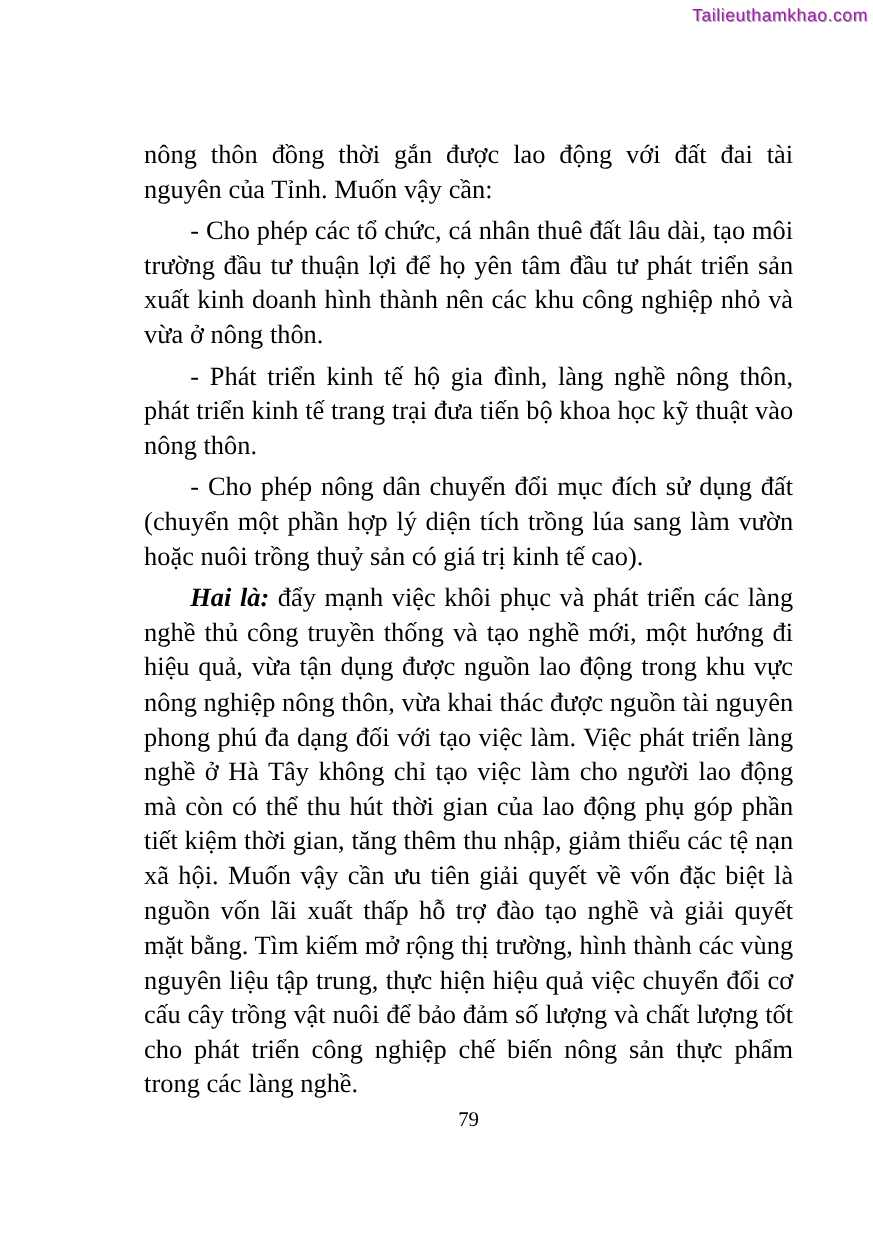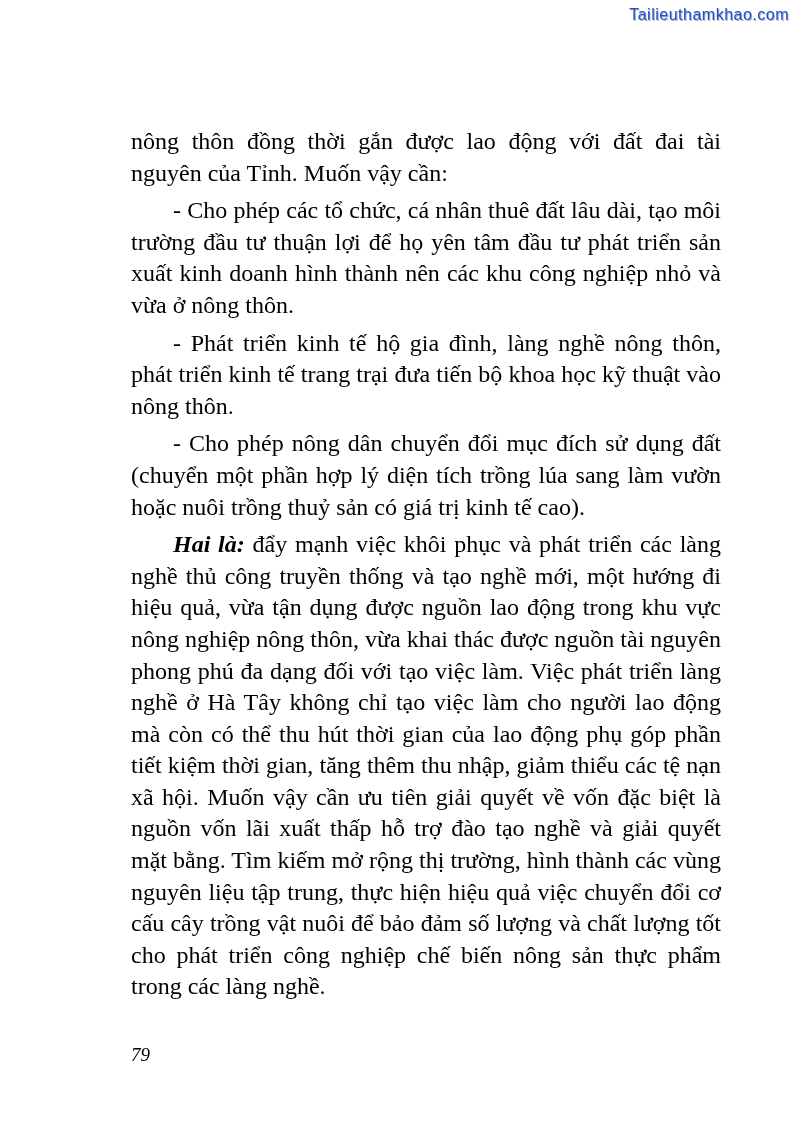--- a/index.html
+++ b/index.html
@@ -44,31 +44,31 @@
   .content p.indent {
     text-indent: 42px;
   }
   .lead {
     font-weight: bold;
     font-style: italic;
   }
   .footer {
     position: absolute;
     left: 131px;
-    top: 1044px;
+    top: 1008px;
     width: 590px;
+    text-align: center;
     font-size: 19px;
-    font-style: italic;
   }
 </style>
 </head>
 <body>
 
 <div class="page">
-  <div class="watermark" style="color: #1d4ed8; text-shadow: rgb(176, 176, 176) 1px 1px 0px;">Tailieuthamkhao.com</div>
+  <div class="watermark" style="color: #a21caf; text-shadow: rgb(176, 176, 176) 1px 1px 0px;">Tailieuthamkhao.com</div>
 
   <div class="content">
       <p>nông thôn đồng thời gắn được lao động với đất đai tài nguyên của Tỉnh. Muốn vậy cần:</p>
       <p class="indent">- Cho phép các tổ chức, cá nhân thuê đất lâu dài, tạo môi trường đầu tư thuận lợi để họ yên tâm đầu tư phát triển sản xuất kinh doanh hình thành nên các khu công nghiệp nhỏ và vừa ở nông thôn.</p>
       <p class="indent">- Phát triển kinh tế hộ gia đình, làng nghề nông thôn, phát triển kinh tế trang trại đưa tiến bộ khoa học kỹ thuật vào nông thôn.</p>
       <p class="indent">- Cho phép nông dân chuyển đổi mục đích sử dụng đất (chuyển một phần hợp lý diện tích trồng lúa sang làm vườn hoặc nuôi trồng thuỷ sản có giá trị kinh tế cao).</p>
       <p class="indent"><span class="lead">Hai là:</span> đẩy mạnh việc khôi phục và phát triển các làng nghề thủ công truyền thống và tạo nghề mới, một hướng đi hiệu quả, vừa tận dụng được nguồn lao động trong khu vực nông nghiệp nông thôn, vừa khai thác được nguồn tài nguyên phong phú đa dạng đối với tạo việc làm. Việc phát triển làng nghề ở Hà Tây không chỉ tạo việc làm cho người lao động mà còn có thể thu hút thời gian của lao động phụ góp phần tiết kiệm thời gian, tăng thêm thu nhập, giảm thiểu các tệ nạn xã hội. Muốn vậy cần ưu tiên giải quyết về vốn đặc biệt là nguồn vốn lãi xuất thấp hỗ trợ đào tạo nghề và giải quyết mặt bằng. Tìm kiếm mở rộng thị trường, hình thành các vùng nguyên liệu tập trung, thực hiện hiệu quả việc chuyển đổi cơ cấu cây trồng vật nuôi để bảo đảm số lượng và chất lượng tốt cho phát triển công nghiệp chế biến nông sản thực phẩm trong các làng nghề.</p>
     </div>
 
   <div class="footer">79</div>

